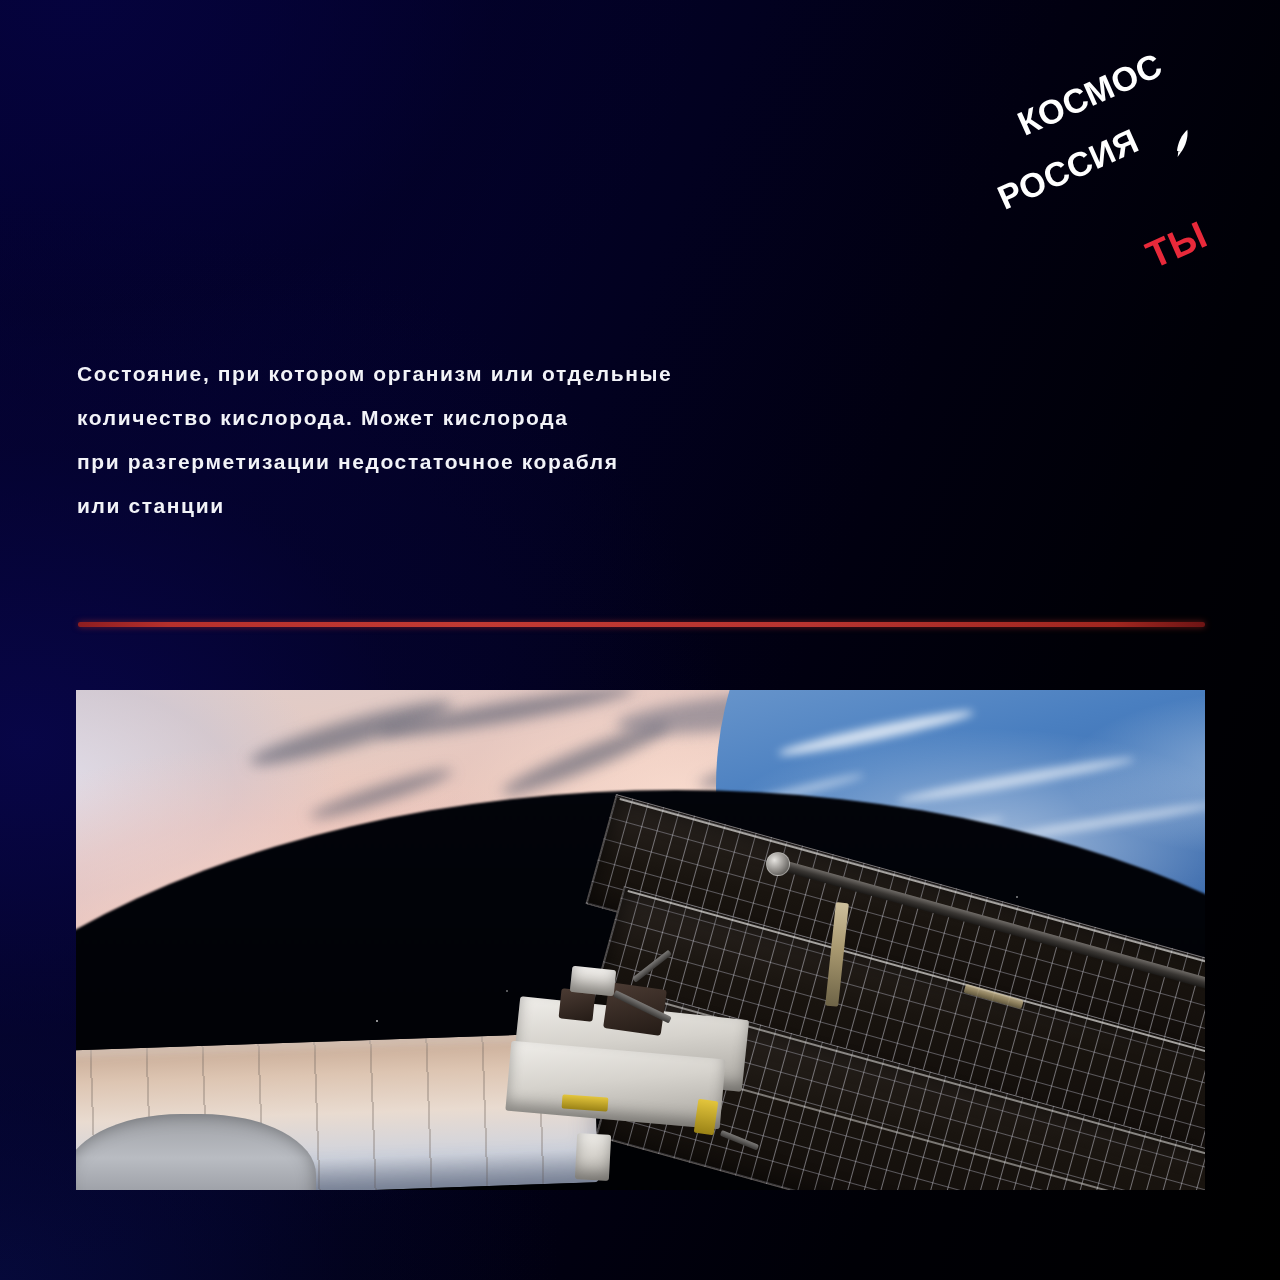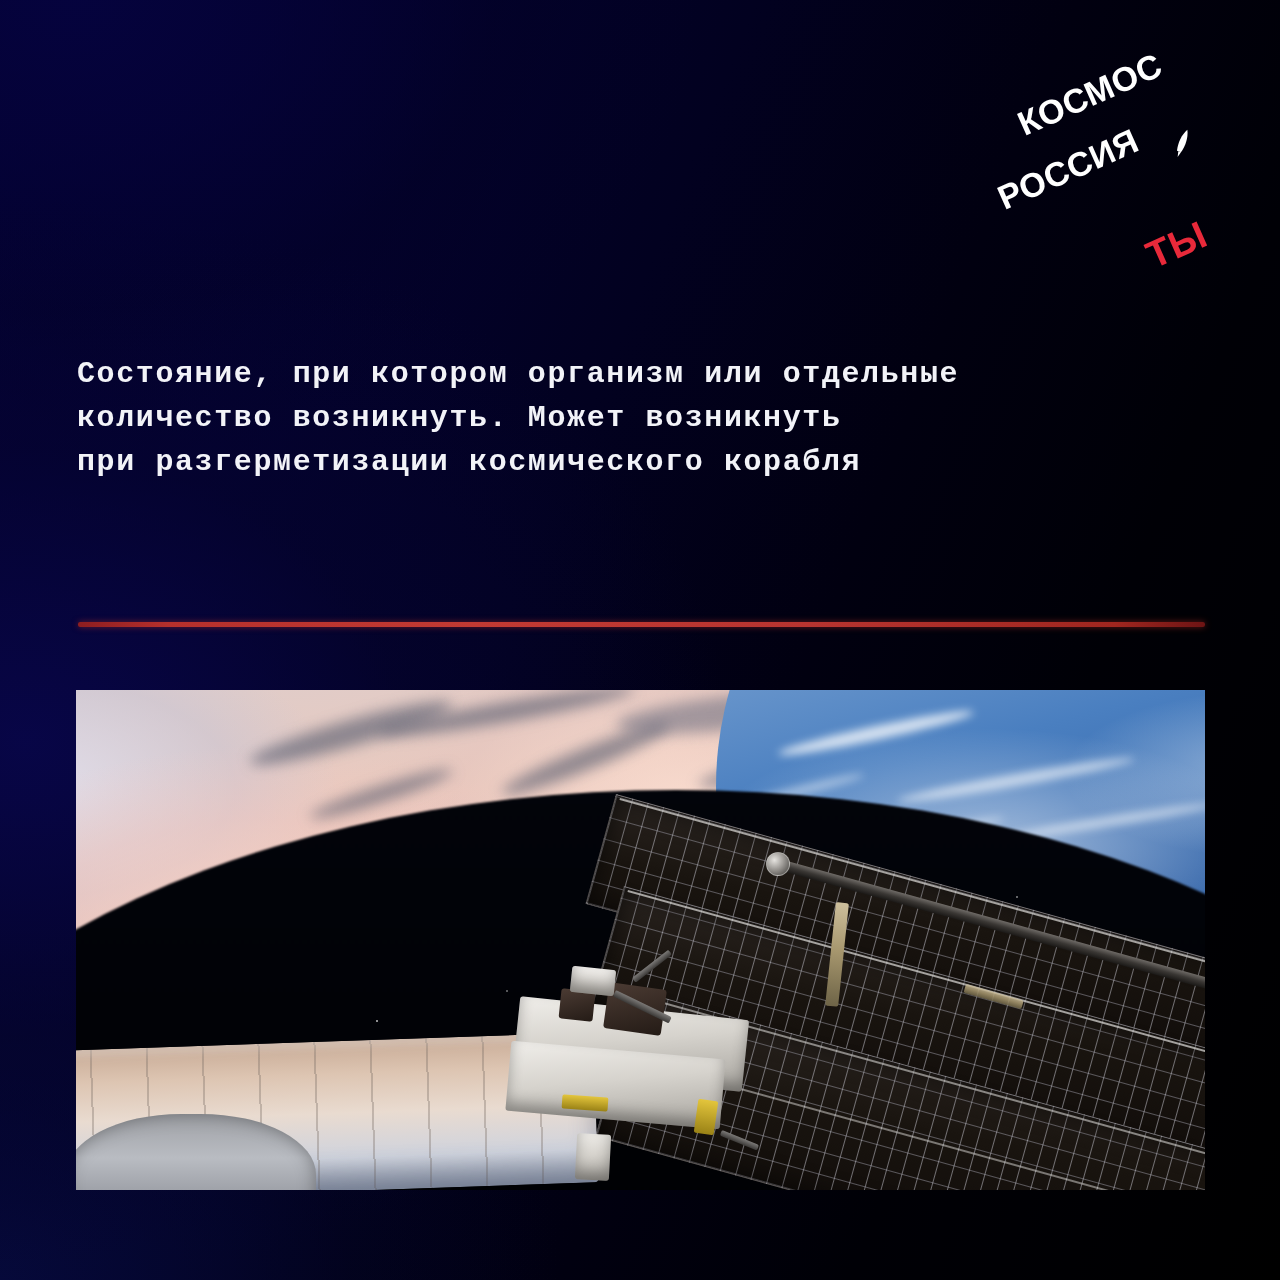--- a/index.html
+++ b/index.html
@@ -53,25 +53,24 @@
     font-size:47px;font-weight:bold;
     color:#2d52e0;
     letter-spacing:0.5px;
     text-shadow:0 0 16px rgba(45,82,224,0.45);
   }
 
   
   #body-text{
     position:absolute;left:77px;top:352px;width:1130px;
     color:#f2f3f8;
-    font-size:30px;
+    font-size:21px;
     font-weight:bold;
     letter-spacing:1.6px;
     line-height:44px;
-    font-family:Liberation Mono, monospace;
   }
   #body-text .ln{display:block;white-space:nowrap;}
 
   
   #divider{
     position:absolute;left:78px;top:622px;width:1127px;height:5px;
     background:linear-gradient(90deg,#8d1d20 0%,#b6302c 8%,#c23a33 35%,#b83430 65%,#a0261f 92%,#6d1414 100%);
     box-shadow:0 0 6px rgba(190,50,40,0.55);
     border-radius:2px;
   }
@@ -227,22 +226,23 @@
       <svg width="30" height="30" viewBox="0 0 30 30">
         <path d="M26 3 C19 5 12 11 8 18 L11 21 C18 17 24 10 26 3 Z" fill="#ffffff"></path>
         <path d="M9 19 L6 24 L11 21 Z" fill="#ffffff"></path>
       </svg>
     </span>
   </div>
 
 
   <div id="body-text">
     <span class="ln">Состояние, при котором организм или отдельные</span>
-    <span class="ln">количество возникнуть. Может возникнуть</span>
-    <span class="ln">при разгерметизации космического корабля</span>
+    <span class="ln">количество кислорода. Может кислорода</span>
+    <span class="ln">при разгерметизации недостаточное корабля</span>
+    <span class="ln">или станции</span>
   </div>
 
   <div id="divider"></div>
 
   <div id="photo">
     <div id="photo-inner">
       <div class="space"></div>
 
       <div class="earth"></div>
 

